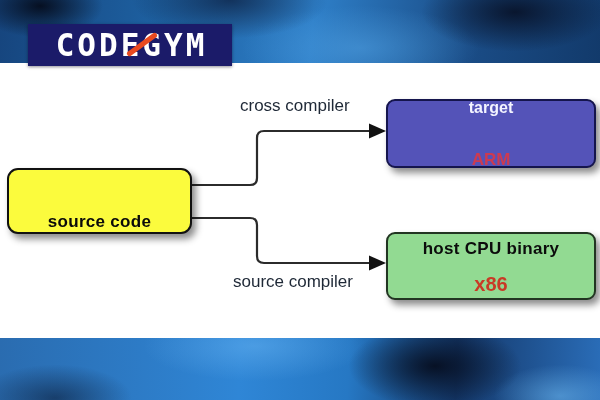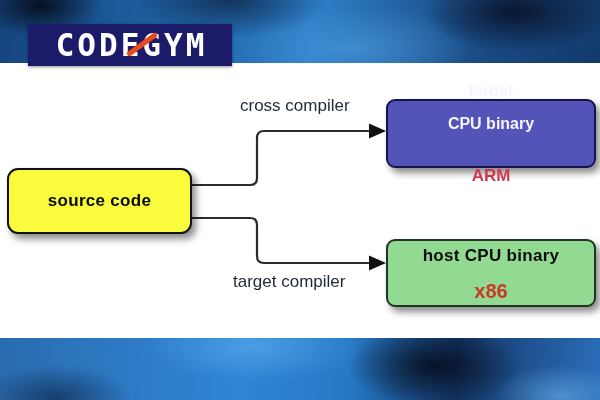--- a/index.html
+++ b/index.html
@@ -70,34 +70,34 @@
   .box{
     position:absolute;border-radius:9px;
     box-shadow:4px 5px 7px rgba(0,0,0,.45);
     display:flex;flex-direction:column;align-items:center;justify-content:center;
     text-align:center;
     gap:15px;
   }
   .box.source{
     left:7px;top:168px;width:181px;height:62px;
     background:var(--source-fill,#fbfb3d);
-    border:2px solid #111111;border-radius:11px;
+    border:2px solid #111111;border-radius:11px;justify-content:flex-end;
   }
   .box.source .box-label{
     color:#0a0a0a;font-weight:bold;font-size:17px;letter-spacing:.3px;
   }
   .box.target{
     left:386px;top:99px;width:206px;height:65px;
     background:var(--target-fill,#5453b8);
     border:2px solid var(--target-border,#15154d);
   }
   .box.target .t-line{color:#f4f4ff;font-weight:bold;font-size:16px;line-height:18px;}
   .box.target .t-arch{color:var(--arm-red,#cd3a50);font-weight:bold;font-size:17px;line-height:19px;margin-top:18px;}
   .box.host{
-    left:386px;top:239px;width:206px;height:64px;
+    left:386px;top:232px;width:206px;height:64px;
     background:var(--host-fill,#92da92);
     border:2px solid var(--host-border,#223522);
   }
   .box.host .h-line{color:#0c0c0c;font-weight:bold;font-size:17px;line-height:20px;letter-spacing:.3px;}
   .box.host .h-arch{color:var(--x86-red,#c93a26);font-weight:bold;font-size:20px;line-height:20px;}
 </style>
 </head>
 <body>
 
 <div class="stage">
@@ -111,29 +111,28 @@
   </div>
 
   <svg class="connectors" viewBox="0 0 600 400" xmlns="http://www.w3.org/2000/svg">
     <path d="M190 185 H250 Q257 185 257 178 V138 Q257 131 264 131 H371"></path>
     <polygon points="369,123.5 386,131 369,138.5"></polygon>
     <path d="M190 218 H250 Q257 218 257 225 V256 Q257 263 264 263 H371"></path>
     <polygon points="369,255.5 386,263 369,270.5"></polygon>
   </svg>
 
   <div class="flow-label cross">cross compiler</div>
-  <div class="flow-label native">target compiler</div>
+  <div class="flow-label native">source compiler</div>
 
   <div class="box source">
     <span class="box-label">source code</span>
   </div>
 
   <div class="box target">
     <span class="t-line">target</span>
-    <span class="t-line">CPU binary</span>
     <span class="t-arch">ARM</span>
   </div>
 
   <div class="box host">
     <span class="h-line">host CPU binary</span>
     <span class="h-arch">x86</span>
   </div>
 
 </div>
 

